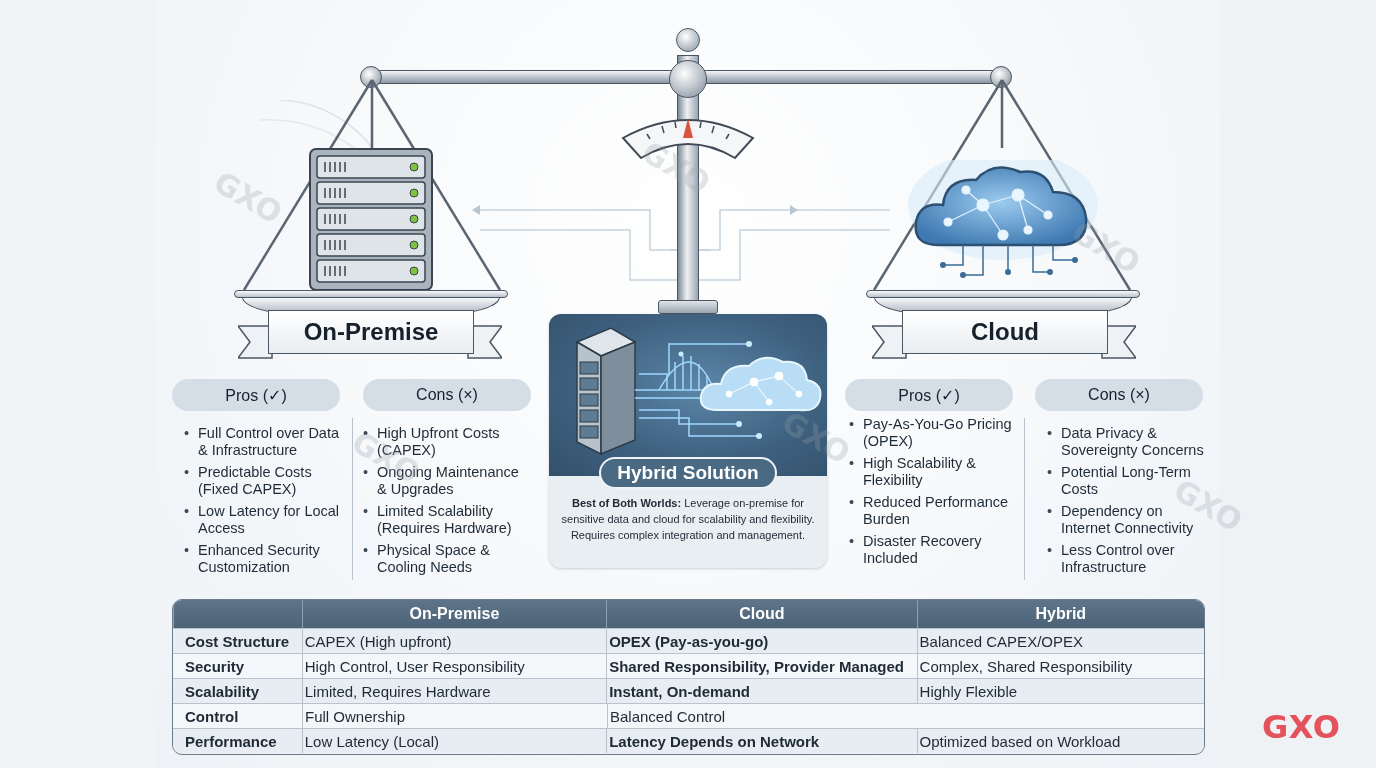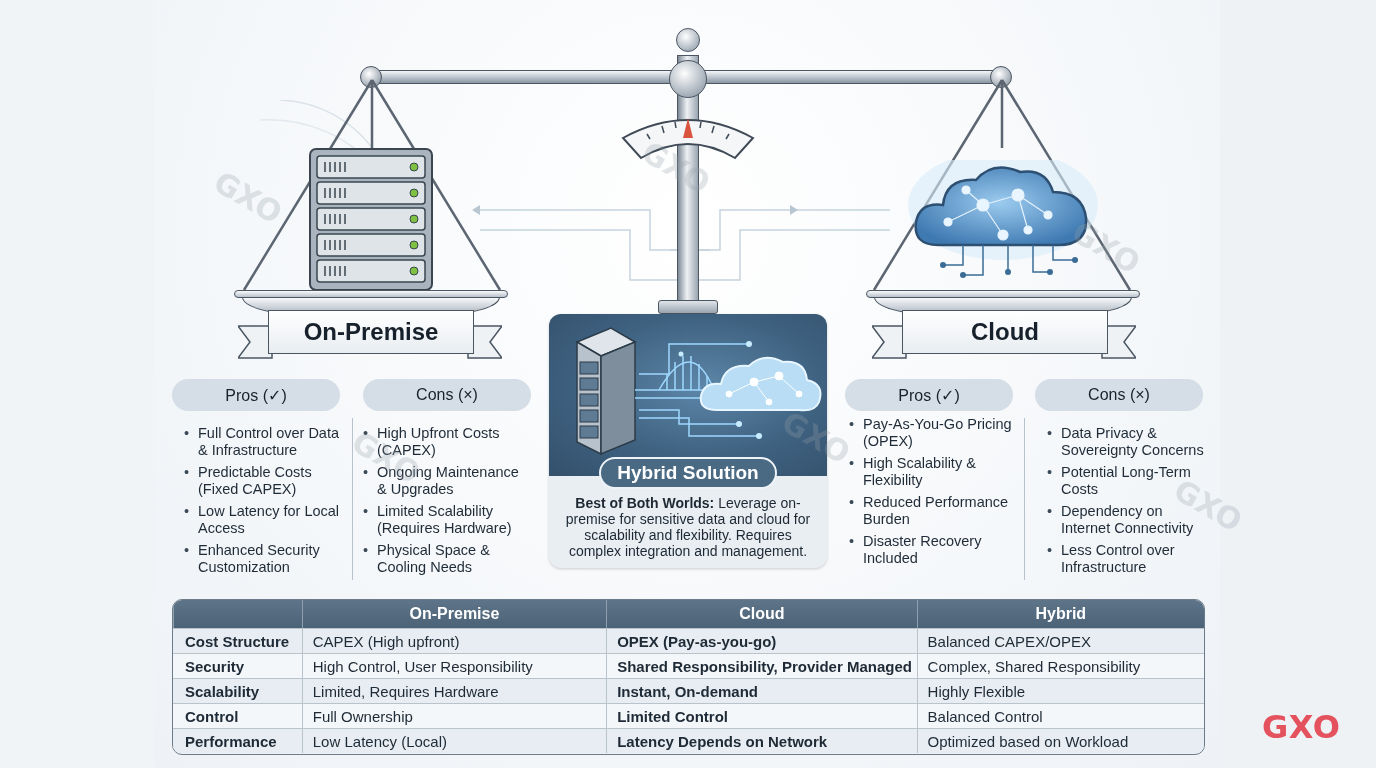--- a/index.html
+++ b/index.html
@@ -72,32 +72,32 @@
   .hybrid-img {
     position:absolute; left:0; top:0; width:278px; height:162px;
     background: radial-gradient(ellipse at 55% 45%, #5d86a8 0%, #3f6281 55%, #33506b 100%);
   }
   .hybrid-label {
     position:absolute; left:50px; top:143px; width:178px; height:32px; border-radius:16px;
     background:#4a6983; border:2px solid #eef3f7; color:#fff; font-size:19px; font-weight:700;
     display:flex; align-items:center; justify-content:center;
   }
   .hybrid-desc {
-    position:absolute; left:8px; top:181px; width:262px; font-size:14px; line-height:16px;
+    position:absolute; left:8px; top:181px; width:262px; font-size:11px; line-height:16px;
     text-align:center; color:#1d2833;
   }
 
   
   .table {
     position:absolute; left:172px; top:599px; width:1033px; height:156px;
     border:1.5px solid #6c7b89; border-radius:10px; overflow:hidden; background:#eef2f5;
   }
   .trow { display:flex; height:25px; border-top:1px solid #b9c3cc; }
   .trow.head { height:28px; border-top:none; background:linear-gradient(#5d7489,#4b6277); color:#fff; }
-  .tcell { display:flex; align-items:center; font-size:15px; padding-left:10px; border-left:1px solid #b9c3cc; }
+  .tcell { display:flex; align-items:center; font-size:15px; padding-left:2px; border-left:1px solid #b9c3cc; }
   .trow.head .tcell { justify-content:center; padding-left:0; font-weight:700; font-size:16px; border-left:1px solid #8ea0b0; }
   .tcell:first-child { border-left:none; }
   .c0 { width:129px; font-weight:700; padding-left:12px; }
   .c1 { width:305px; }
   .c2 { width:311px;font-weight:bold; }
   .c3 { width:288px; }
   .trow:nth-child(odd):not(.head) { background:#f4f7f9; }
   .trow:nth-child(even) { background:#e7edf2; }
 
   .brand {
@@ -343,21 +343,20 @@
   </div>
   <div class="trow">
     <div class="tcell c0">Scalability</div>
     <div class="tcell c1">Limited, Requires Hardware</div>
     <div class="tcell c2">Instant, On-demand</div>
     <div class="tcell c3">Highly Flexible</div>
   </div>
   <div class="trow">
     <div class="tcell c0">Control</div>
     <div class="tcell c1">Full Ownership</div>
-    <div class="tcell c2">Limited Control</div>
     <div class="tcell c3">Balanced Control</div>
   </div>
   <div class="trow">
     <div class="tcell c0">Performance</div>
     <div class="tcell c1">Low Latency (Local)</div>
     <div class="tcell c2">Latency Depends on Network</div>
     <div class="tcell c3">Optimized based on Workload</div>
   </div>
 </div>
 

